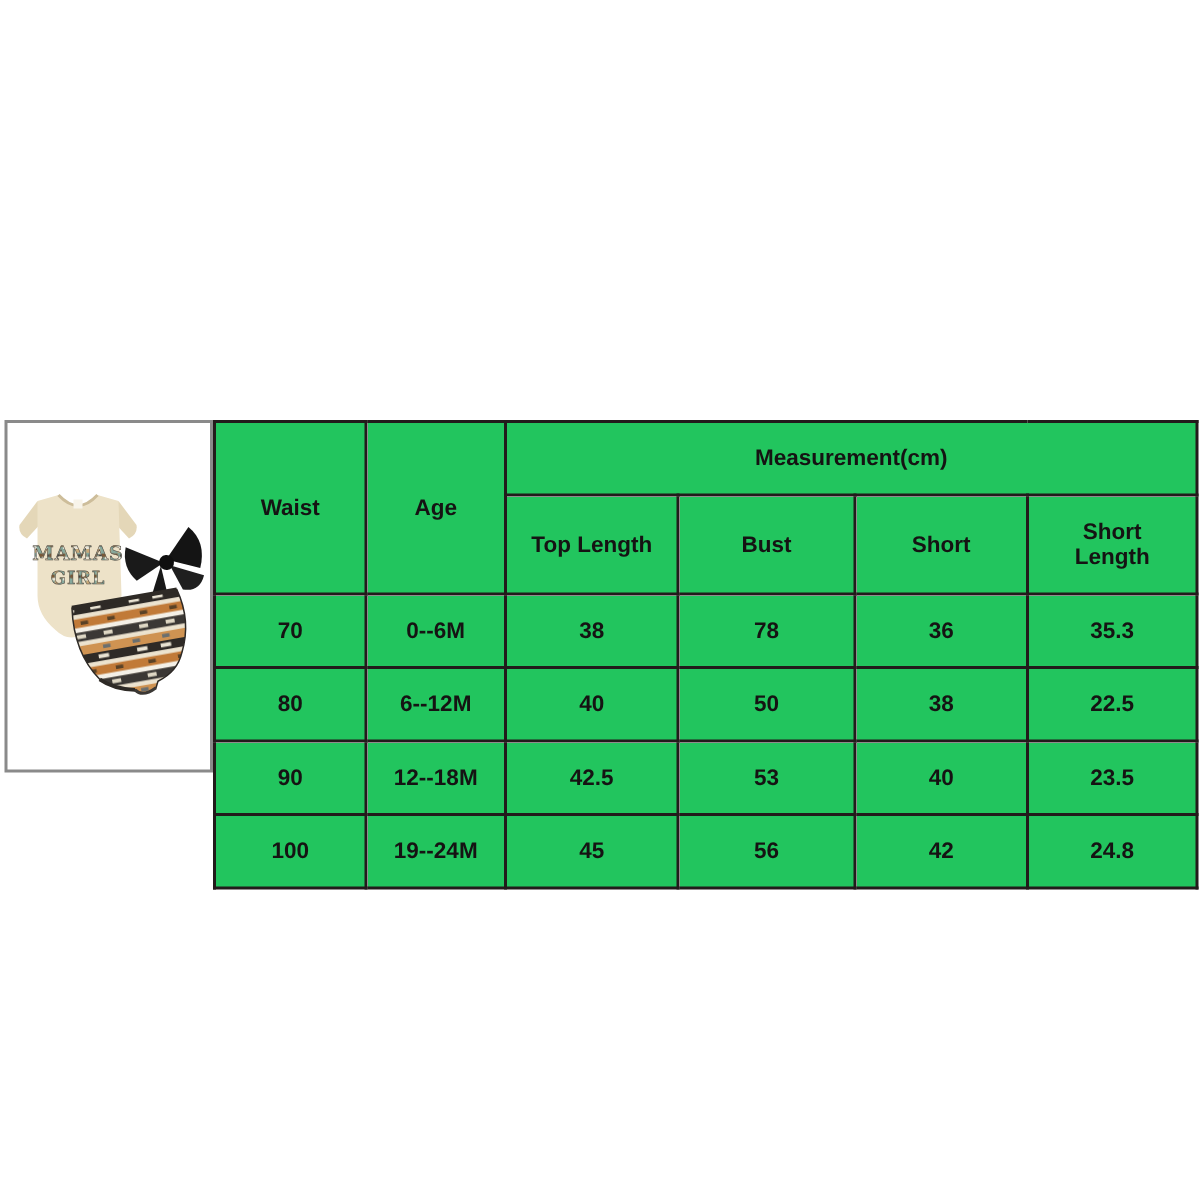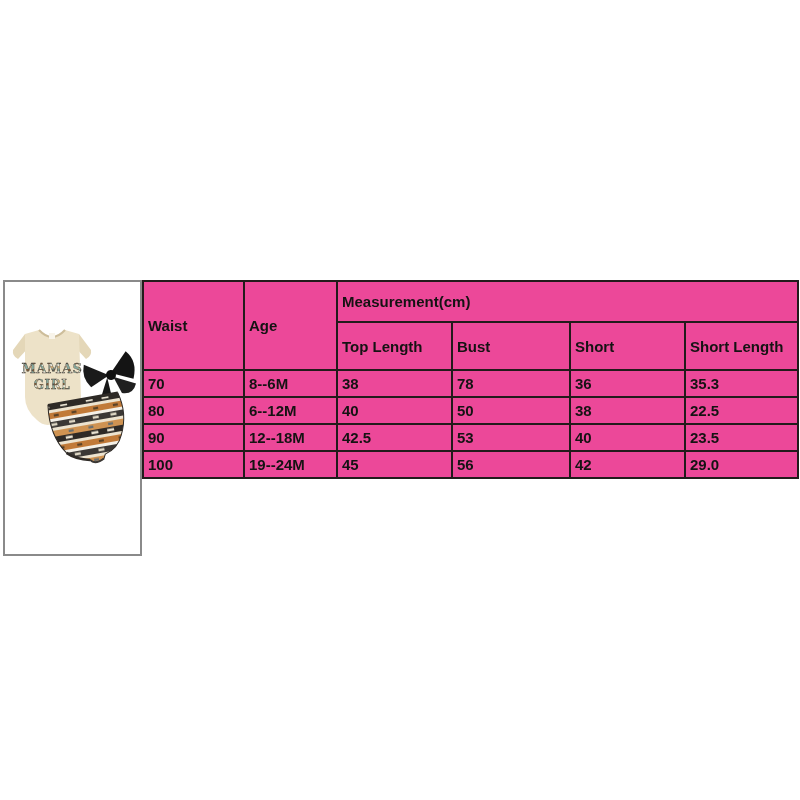--- a/index.html
+++ b/index.html
@@ -10,44 +10,45 @@
     background: #ffffff;
     overflow: hidden;
     font-family: "Liberation Sans", sans-serif;
   }
   
   .photo-frame {
     position: absolute;
     left: 3px;
     top: 280px;
     width: 139px;
-    height: 276px;
+    height: 235px;
     border: 2px solid #8a8a8a;
     box-sizing: border-box;
     background: #ffffff;
   }
   .photo-frame svg { display: block; }
 
   
   .size-table {
     position: absolute;
     left: 142px;
     top: 280px;
     width: 655px;
     border-collapse: collapse;
     table-layout: fixed;
   }
   .size-table td {
     border: 2px solid #221b1b;
-    background: #ec4899;
+    background: #22c55e;
+    text-align: center;
     vertical-align: middle;
     font-weight: bold;
     font-size: 15px;
     color: #151313;
-    padding: 4px;
+    padding: 15px;
     overflow: hidden;
   }
   .r-measure { height: 41px; }
   .r-sub     { height: 48px; }
   .r-data    { height: 26px; }
 
   .onesie-print {
     font-family: "DejaVu Serif", serif;
     font-weight: bold;
     letter-spacing: 0.5px;
@@ -133,21 +134,21 @@
         <td colspan="4">Measurement(cm)</td>
       </tr>
       <tr class="r-sub">
         <td>Top Length</td>
         <td>Bust</td>
         <td>Short</td>
         <td>Short Length</td>
       </tr>
       <tr class="r-data">
         <td>70</td>
-        <td>8--6M</td>
+        <td>0--6M</td>
         <td>38</td>
         <td>78</td>
         <td>36</td>
         <td>35.3</td>
       </tr>
       <tr class="r-data">
         <td>80</td>
         <td>6--12M</td>
         <td>40</td>
         <td>50</td>
@@ -161,18 +162,18 @@
         <td>53</td>
         <td>40</td>
         <td>23.5</td>
       </tr>
       <tr class="r-data">
         <td>100</td>
         <td>19--24M</td>
         <td>45</td>
         <td>56</td>
         <td>42</td>
-        <td>29.0</td>
+        <td>24.8</td>
       </tr>
     </tbody>
   </table>
 
 </div>
 
 </body></html>

